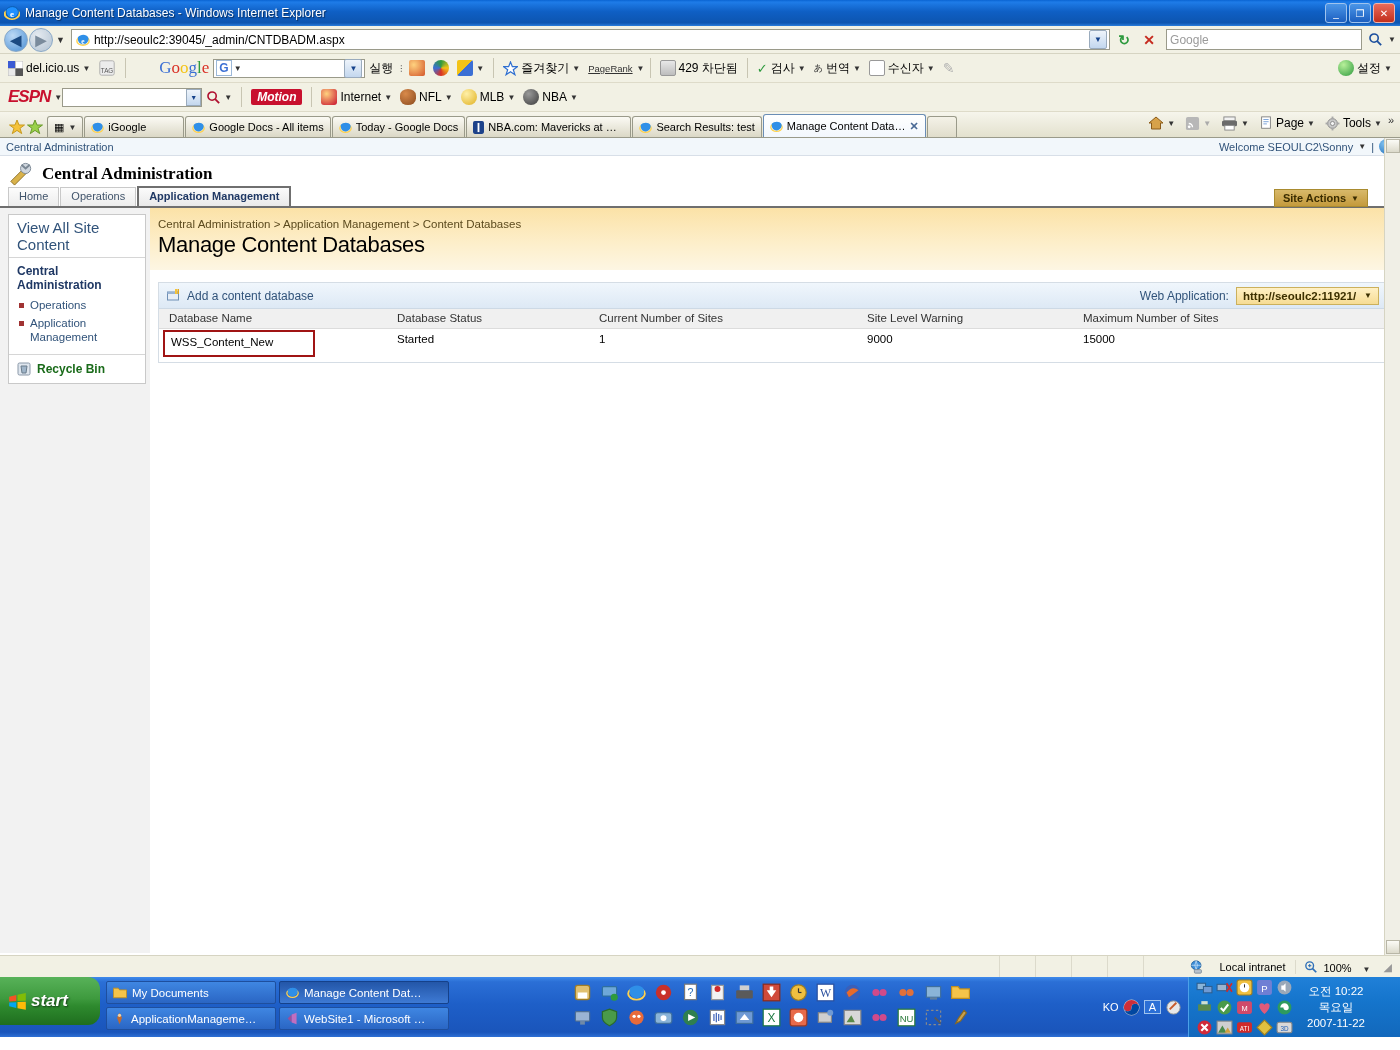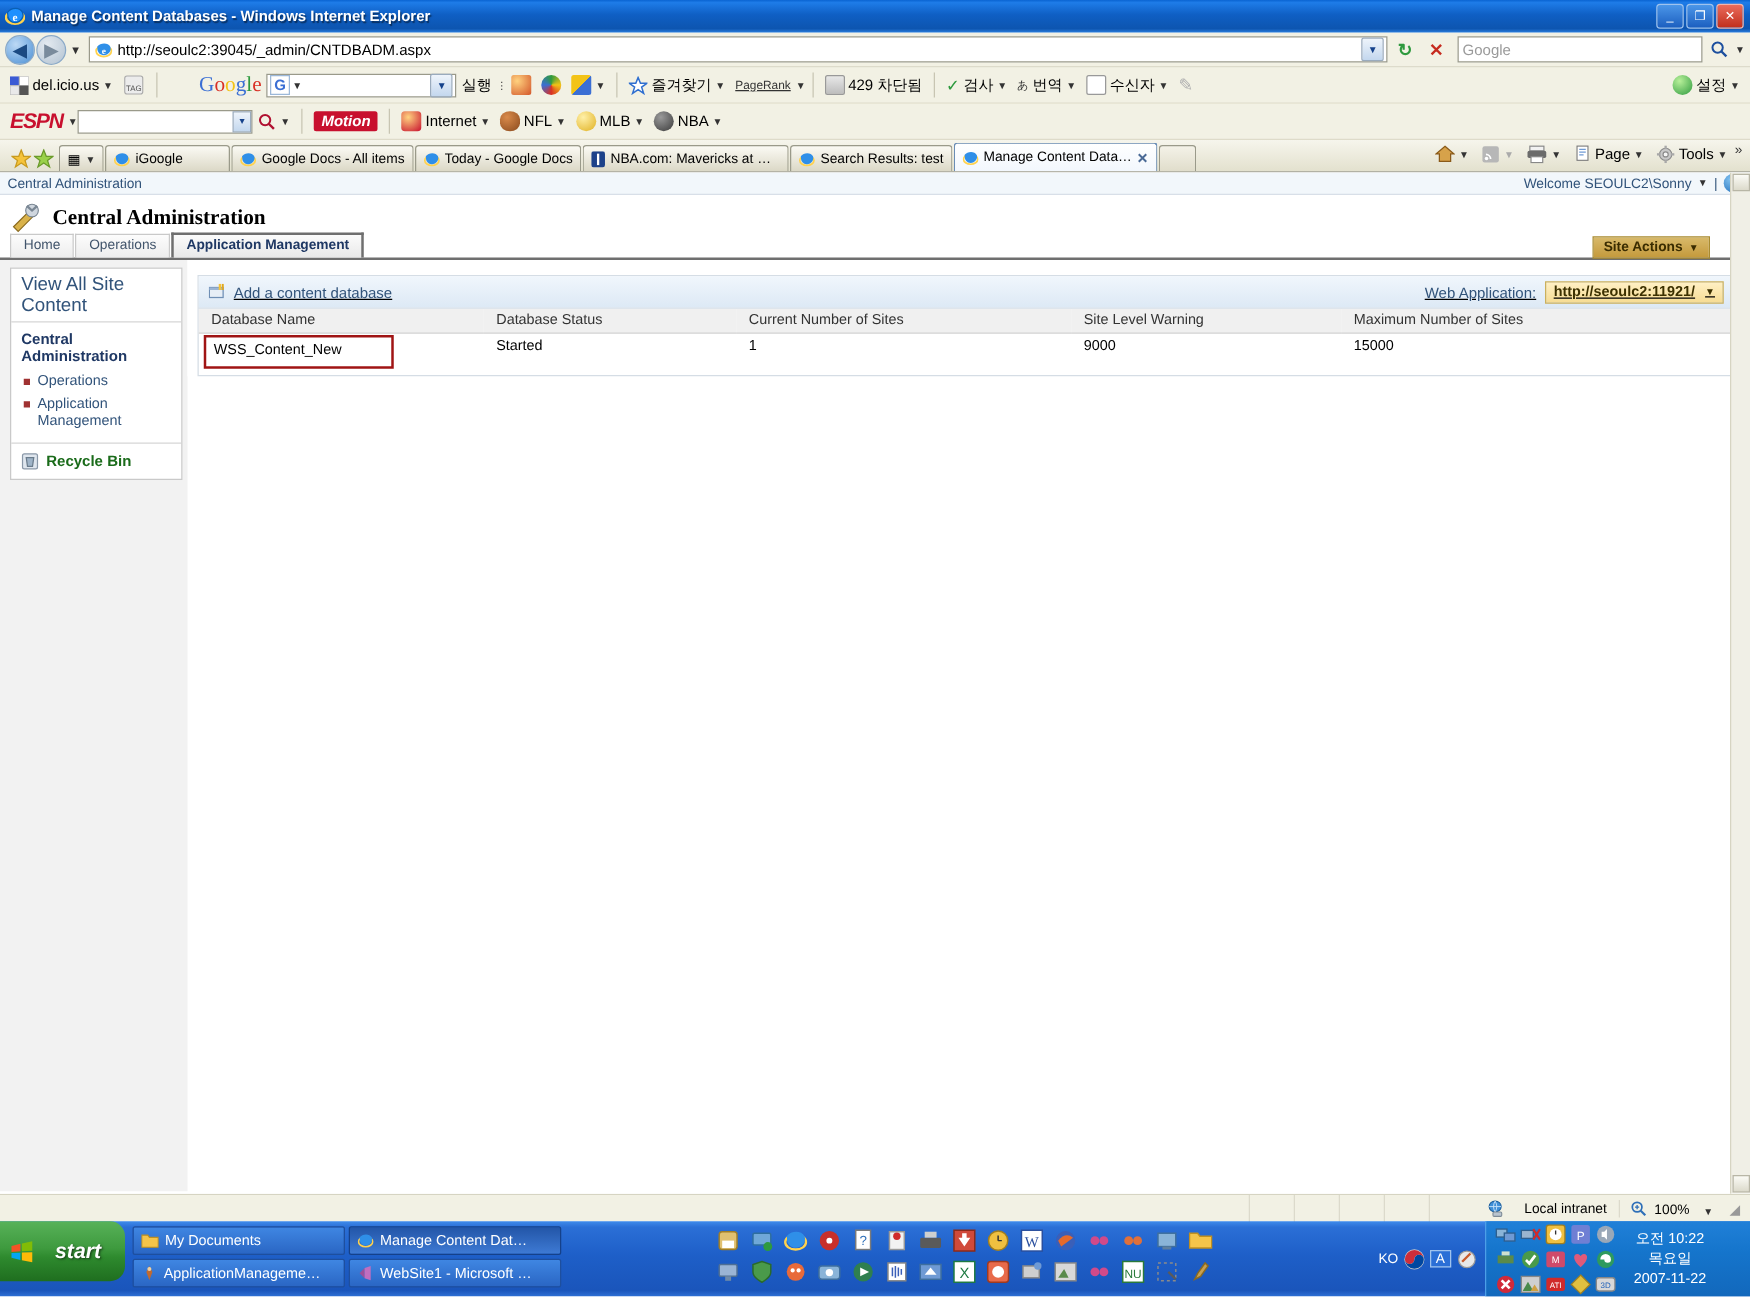--- a/index.html
+++ b/index.html
@@ -19,21 +19,21 @@
     display: flex; align-items: center;
     padding: 0 2px 0 4px;
     color: #fff;
     position: relative;
   }
   .titlebar .ie-logo {
     width: 16px; height: 16px; margin-right: 5px;
     flex: 0 0 auto;
   }
   .titlebar .title-text {
-    font-size: 12px; font-weight: bold;
+    font-size: 12px; font-weight: normal;
     text-shadow: 1px 1px 1px rgba(0,0,0,.5);
     white-space: nowrap;
   }
   .win-btns { margin-left: auto; display: flex; gap: 2px; padding-right: 3px; }
   .win-btn {
     width: 22px; height: 20px;
     border: 1px solid #9fc3ee;
     border-radius: 3px;
     display: flex; align-items: center; justify-content: center;
     font-size: 10px; color: #fff;
@@ -234,21 +234,20 @@
   .pagetitle { font-size:22px; color:#000; margin-top:2px; letter-spacing:-.3px;}
   .content-area { padding: 12px 12px 0 8px; background:#fff;}
   .descr { font-size:12px; color:#000; margin-bottom:10px;}
 
   .gridbox { border:1px solid #d5dde5; }
   .grid-toolbar {
     background: linear-gradient(to bottom,#f0f6fc,#dde9f5);
     border-bottom:1px solid #cdd9e5;
     height:26px; display:flex;align-items:center;
     padding:0 8px;
-    text-decoration:underline;
   }
   .add-db { display:flex;align-items:center;gap:6px;font-size:12px;color:#31537a;}
   .add-ico { width:14px;height:13px;flex:0 0 auto;}
   .webapp-wrap { margin-left:auto; display:flex;align-items:center;gap:7px;}
   .webapp-lbl { font-size:12px;color:#31537a;}
   .webapp-btn {
     background: linear-gradient(to bottom,#fff0c4,#f6dc94);
     border:1px solid #cbb05c;
     padding:2px 6px; font-size:11.5px;font-weight:bold;color:#3c3000;
     display:flex;align-items:center;gap:8px;
@@ -289,21 +288,21 @@
   .taskbar {
     height:60px;
     background: linear-gradient(to bottom,#3f8beb 0%, #2b6fd6 8%, #1e5fc8 45%, #1a55bb 92%, #2e6fd4 100%);
     display:flex; align-items:stretch;
     position:relative;
   }
   .startbtn {
     width:100px; flex:0 0 100px;
     background: linear-gradient(to bottom, #58b259 0%, #3e9a3e 45%, #2e8a2e 60%, #1f6e1f 100%);
     border-radius: 0 12px 12px 0;
-    display:flex;align-items:center;gap:17px;
+    display:flex;align-items:center;gap:4px;
     padding-left:8px;
     color:#fff; font-weight:bold; font-style:italic; font-size:17px;
     text-shadow:1px 1px 2px rgba(0,0,0,.6);
     height:48px; align-self:flex-start;
   }
   .flagico{width:19px;height:19px;flex:0 0 auto;}
   .tasks {
     display:flex; flex-direction:column; flex-wrap:wrap;
     align-content:flex-start; gap:3px;
     padding:4px 0 4px 6px;
@@ -675,20 +674,30 @@
           <svg class="recycle-ico" viewBox="0 0 14 14">
             <rect x="1" y="1" width="12" height="12" rx="1.5" fill="#dfe6ee" stroke="#8a98a8"></rect>
             <path d="M4 4 h6 l-1 7 h-4 Z" fill="#9fb4c8" stroke="#6a7c8c"></path>
           </svg>
           <span>Recycle Bin</span>
         </div>
       </div>
     </div>
 
     <div class="sp-main">
+      <div class="titleband">
+        <div class="breadcrumb">
+          <span>Central Administration</span>
+          <span>&gt;</span>
+          <span>Application Management</span>
+          <span>&gt;</span>
+          <span>Content Databases</span>
+        </div>
+        <div class="pagetitle">Manage Content Databases</div>
+      </div>
 
       <div class="content-area">
 
         <div class="gridbox">
           <div class="grid-toolbar">
             <div class="add-db">
               <svg class="add-ico" viewBox="0 0 14 13">
                 <rect x="0.5" y="3" width="11" height="8" fill="#e7eef6" stroke="#6f8fb5"></rect>
                 <rect x="0.5" y="3" width="11" height="2" fill="#9ab4d4"></rect>
                 <rect x="8" y="0" width="2" height="5" fill="#f5c33a"></rect>

